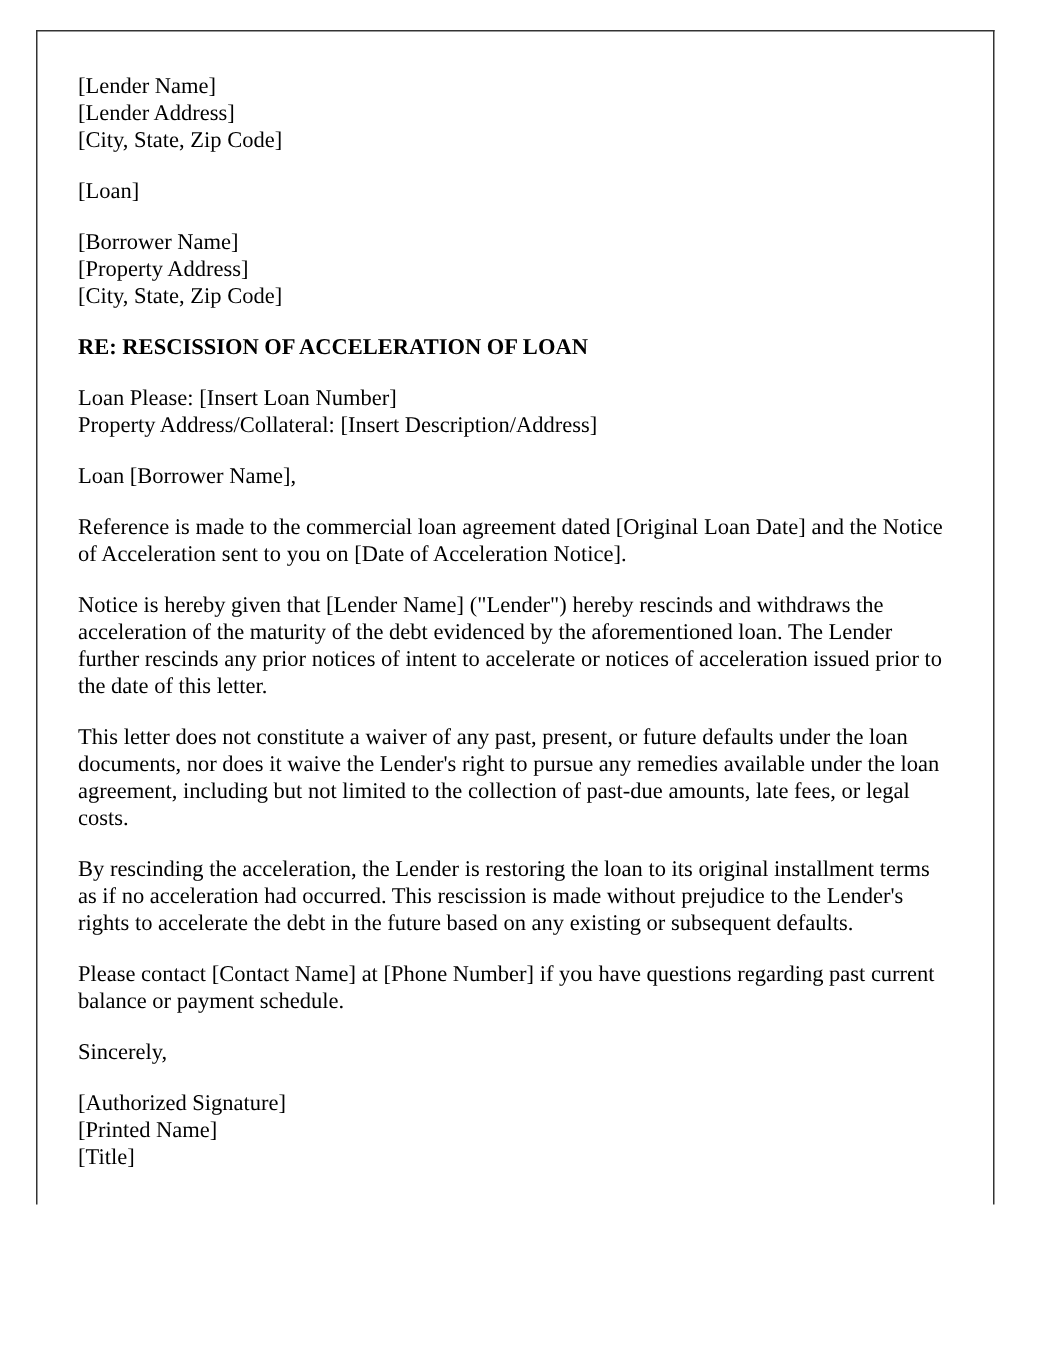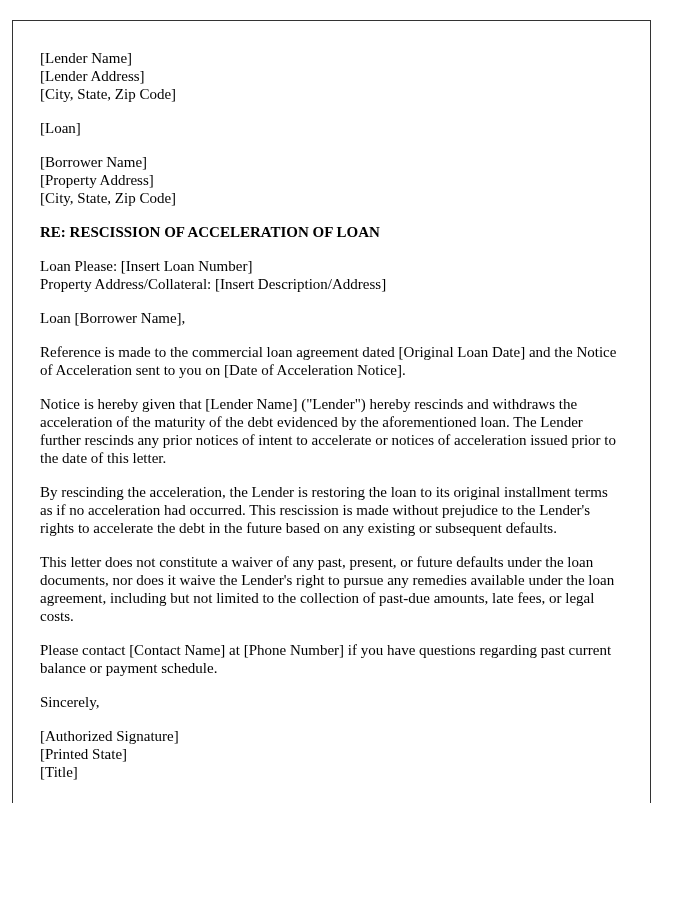--- a/index.html
+++ b/index.html
@@ -11,21 +11,21 @@
     position: relative;
     width: 700px;
     height: 900px;
     background: #ffffff;
     overflow: hidden;
     font-family: "Liberation Serif", "DejaVu Serif", serif;
     color: #000000;
   }
   .letter-frame {
     position: absolute;
-    left: 12px;
+    left: 24px;
     top: 20px;
     width: 639px;
     height: 783px;
     box-sizing: border-box;
     border: 1px solid #333333;
     border-bottom: none;
     padding: 28px 28px 0 27px;
     font-size: 15px;
     line-height: 18px;
     overflow: hidden;
@@ -72,28 +72,28 @@
       <div>Loan Please: [Insert Loan Number]</div>
       <div>Property Address/Collateral: [Insert Description/Address]</div>
     </div>
 
     <div class="block">
       <div>Loan [Borrower Name],</div>
     </div>
 
     <p class="para">Reference is made to the commercial loan agreement dated [Original Loan Date] and the Notice of Acceleration sent to you on [Date of Acceleration Notice].</p>
     <p class="para">Notice is hereby given that [Lender Name] ("Lender") hereby rescinds and withdraws the acceleration of the maturity of the debt evidenced by the aforementioned loan. The Lender further rescinds any prior notices of intent to accelerate or notices of acceleration issued prior to the date of this letter.</p>
+    <p class="para">This letter does not constitute a waiver of any past, present, or future defaults under the loan documents, nor does it waive the Lender's right to pursue any remedies available under the loan agreement, including but not limited to the collection of past-due amounts, late fees, or legal costs.</p>
     <p class="para">By rescinding the acceleration, the Lender is restoring the loan to its original installment terms as if no acceleration had occurred. This rescission is made without prejudice to the Lender's rights to accelerate the debt in the future based on any existing or subsequent defaults.</p>
-    <p class="para">This letter does not constitute a waiver of any past, present, or future defaults under the loan documents, nor does it waive the Lender's right to pursue any remedies available under the loan agreement, including but not limited to the collection of past-due amounts, late fees, or legal costs.</p>
     <p class="para">Please contact [Contact Name] at [Phone Number] if you have questions regarding past current balance or payment schedule.</p>
 
     <div class="block">
       <div>Sincerely,</div>
     </div>
 
     <div class="block">
       <div>[Authorized Signature]</div>
-      <div>[Printed State]</div>
+      <div>[Printed Name]</div>
       <div>[Title]</div>
     </div>
 
   </div>
 </div>
 
 </body></html>

